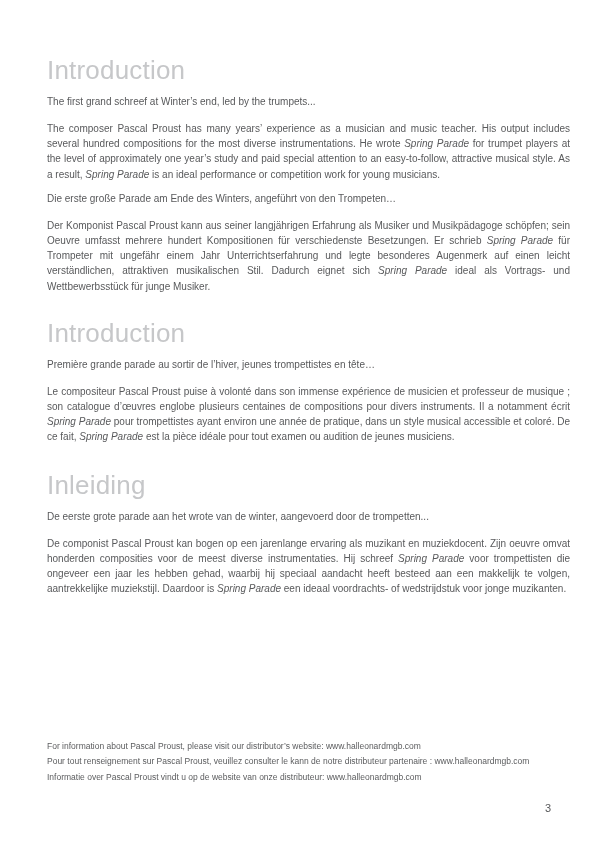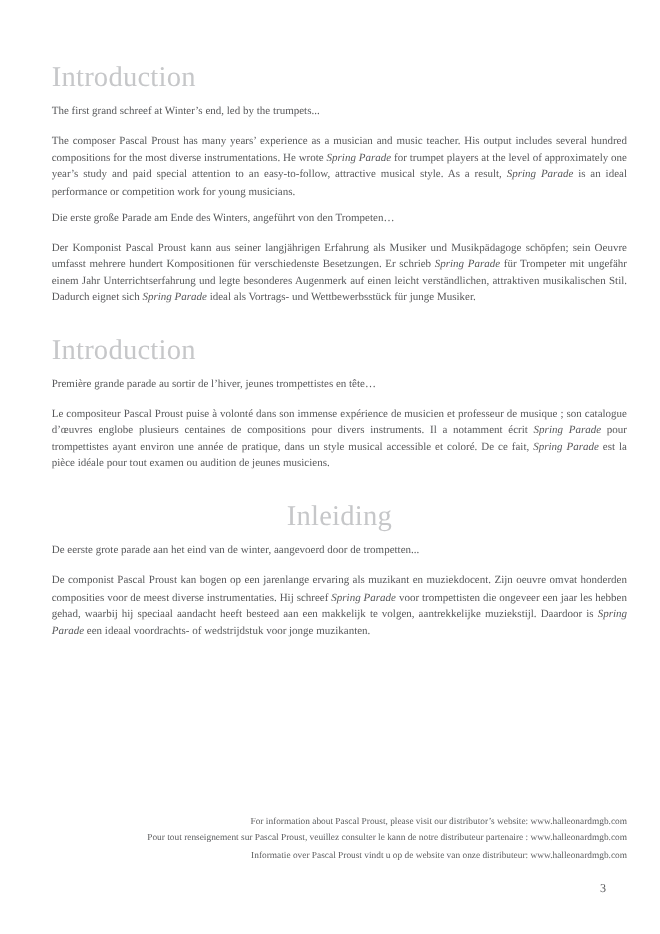--- a/index.html
+++ b/index.html
@@ -5,42 +5,42 @@
   html, body {
     margin: 0;
     padding: 0;
     background: #ffffff;
   }
   .page {
     position: relative;
     width: 600px;
     height: 838px;
     background: #ffffff;
-    font-family: Liberation Serif, serif;
+    font-family: Liberation Sans, sans-serif;
     overflow: hidden;
     color: #58595b;
   }
   .content {
     position: absolute;
     left: 47px;
     right: 30px;
     top: 0;
   }
   h1.heading {
     margin: 0;
     font-size: 26px;
     line-height: 30px;
     font-weight: 300;
     letter-spacing: 0.2px;
     color: #c6c7c9;
   }
   .sec-en h1.heading { margin-top: 55px; }
   .sec-de h1.heading { margin-top: 26px; }
   .sec-fr h1.heading { margin-top: 24px; }
-  .sec-nl h1.heading { margin-top: 25px; text-align: center; }
+  .sec-nl h1.heading { margin-top: 25px; }
   p.lead {
     margin: 9px 0 0 0;
     font-size: 10px;
     line-height: 15px;
     color: #58595b;
   }
   p.body-para {
     margin: 12px 0 0 0;
     font-size: 10px;
     line-height: 15.2px;
@@ -54,21 +54,20 @@
     position: absolute;
     left: 47px;
     right: 30px;
     top: 739px;
   }
   .footer-line {
     margin: 0;
     font-size: 8.5px;
     line-height: 15.3px;
     color: #5b5c5e;
-    text-align: right;
   }
   .page-number {
     position: absolute;
     top: 802px;
     right: 49px;
     font-size: 11px;
     color: #58595b;
   }
 </style>
 </head>
@@ -89,21 +88,21 @@
     </section>
 
     <section class="lang-section sec-fr">
       <h1 class="heading">Introduction</h1>
       <p class="lead">Première grande parade au sortir de l’hiver, jeunes trompettistes en tête…</p>
       <p class="body-para"><span>Le compositeur Pascal Proust puise à volonté dans son immense expérience de musicien et professeur de musique ; son catalogue d’œuvres englobe plusieurs centaines de compositions pour divers instruments. Il a notamment écrit </span><em>Spring Parade</em><span> pour trompettistes ayant environ une année de pratique, dans un style musical accessible et coloré. De ce fait, </span><em>Spring Parade</em><span> est la pièce idéale pour tout examen ou audition de jeunes musiciens.</span></p>
     </section>
 
     <section class="lang-section sec-nl">
       <h1 class="heading">Inleiding</h1>
-      <p class="lead">De eerste grote parade aan het eind van de winter, aangevoerd door de trompetten...</p>
+      <p class="lead">De eerste grote parade aan het wrote van de winter, aangevoerd door de trompetten...</p>
       <p class="body-para"><span>De componist Pascal Proust kan bogen op een jarenlange ervaring als muzikant en muziekdocent. Zijn oeuvre omvat honderden composities voor de meest diverse instrumentaties. Hij schreef </span><em>Spring Parade</em><span> voor trompettisten die ongeveer een jaar les hebben gehad, waarbij hij speciaal aandacht heeft besteed aan een makkelijk te volgen, aantrekkelijke muziekstijl. Daardoor is </span><em>Spring Parade</em><span> een ideaal voordrachts- of wedstrijdstuk voor jonge muzikanten.</span></p>
     </section>
 
   </main>
 
   <footer class="footer">
     <p class="footer-line">For information about Pascal Proust, please visit our distributor’s website: www.halleonardmgb.com</p>
     <p class="footer-line">Pour tout renseignement sur Pascal Proust, veuillez consulter le kann de notre distributeur partenaire : www.halleonardmgb.com</p>
     <p class="footer-line">Informatie over Pascal Proust vindt u op de website van onze distributeur: www.halleonardmgb.com</p>
   </footer>

